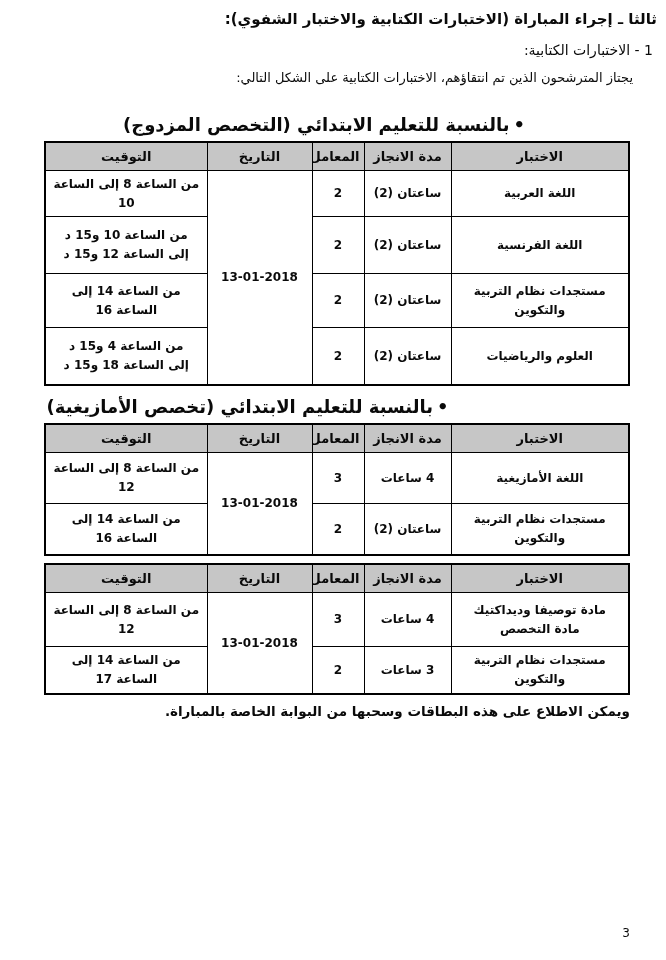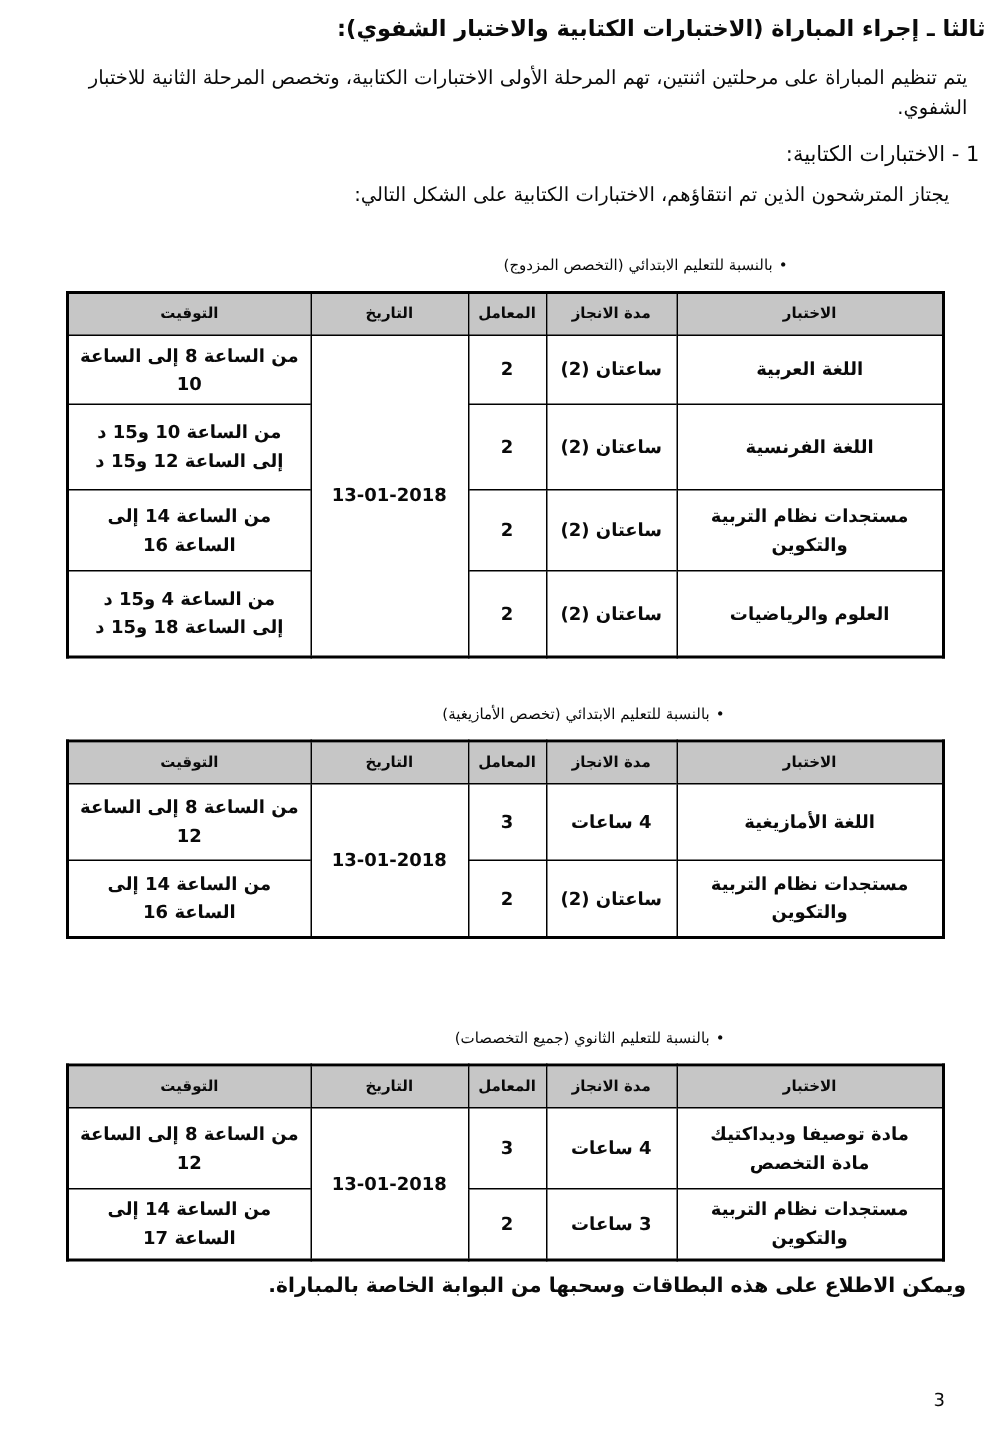--- a/index.html
+++ b/index.html
@@ -19,81 +19,80 @@
     line-height:22px;
   }
   .para{font-size:13px;line-height:20px;}
   .p-intro{margin:13px 21px 0 12px;}
   .h2{
     font-size:14px;font-weight:normal;
     margin:10px 13px 0 0;line-height:20px;
   }
   .p-sub{margin:8px 33px 0 0;}
   .bullet{
-    font-size:10px;font-weight:normal;line-height:18px;padding-left:12px;
+    font-size:18px;font-weight:bold;line-height:18px;padding-left:12px;
   }
   .bullet .dot{margin-left:4px;}
   .b1{margin:28px 141px 0 0;}
-  .b2{margin:29px 183px 0 0;}
+  .b2{margin:12px 183px 0 0;text-align:center;}
   .b3{margin:58px 183px 0 0;}
   table.t{
     width:584px;
     margin:7px 36px 0 0;
     border-collapse:collapse;
     table-layout:fixed;
     border:2px solid #000;
   }
   .t2{margin-top:9px;}
   .t3{margin-top:14px;}
   table.t th, table.t td{
     border:1px solid #000;
     text-align:center;
     vertical-align:middle;
     padding:1px 4px;
     overflow:hidden;
   }
   table.t th{
     background:#c6c6c6;
-    font-size:10px;font-weight:bold;
+    font-size:13px;font-weight:bold;
     height:25px;
   }
   .t3 th{height:22px;}
   table.t td{
     font-size:12px;font-weight:bold;
     line-height:19px;
   }
   tr.rh43 td{height:43px;}
   tr.rh54 td{height:54px;}
   tr.rh51 td{height:51px;}
   tr.rh48 td{height:48px;}
   tr.rh44 td{height:44px;}
   .ltr{direction:ltr;unicode-bidi:embed;}
   .closing{
     margin:29px 22px 0 24px;
     line-height:26px;
     text-align:justify;
   }
   .closing-bold{
-    margin:6px 22px 0 0;
+    margin:6px 36px 0 0;
     font-size:13.5px;font-weight:bold;
     line-height:20px;
   }
   .pagenum{
     position:absolute;top:926px;right:36px;
     font-size:12px;direction:ltr;
   }
 </style>
 </head>
 <body>
 
 <div class="page">
 
   <div class="title">ثالثا ـ إجراء المباراة (الاختبارات الكتابية والاختبار الشفوي):</div>
 
-  <div class="para p-intro">يتم تنظيم المباراة على مرحلتين اثنتين، تهم المرحلة الأولى الاختبارات الكتابية، وتخصص المرحلة الثانية للاختبار الشفوي.</div>
 
   <div class="h2">1 - الاختبارات الكتابية:</div>
 
   <div class="para p-sub">يجتاز المترشحون الذين تم انتقاؤهم، الاختبارات الكتابية على الشكل التالي:</div>
 
   <div class="bullet b1">
     <span class="dot">•</span><span>بالنسبة للتعليم الابتدائي (التخصص المزدوج)</span>
   </div>
 
   <table class="t t1">
@@ -179,23 +178,20 @@
       </tr>
       <tr class="rh48">
         <td>مستجدات نظام التربية والتكوين</td>
         <td>ساعتان (2)</td>
         <td>2</td>
         <td>من الساعة 14 إلى الساعة 16</td>
       </tr>
     </tbody>
   </table>
 
-  <div class="bullet b3">
-    <span class="dot">•</span><span>بالنسبة للتعليم الثانوي (جميع التخصصات)</span>
-  </div>
 
   <table class="t t3">
     <colgroup>
       <col style="width:178px">
         <col style="width:87px">
         <col style="width:52px">
         <col style="width:105px">
         <col style="width:162px">
     </colgroup>
     <thead>

